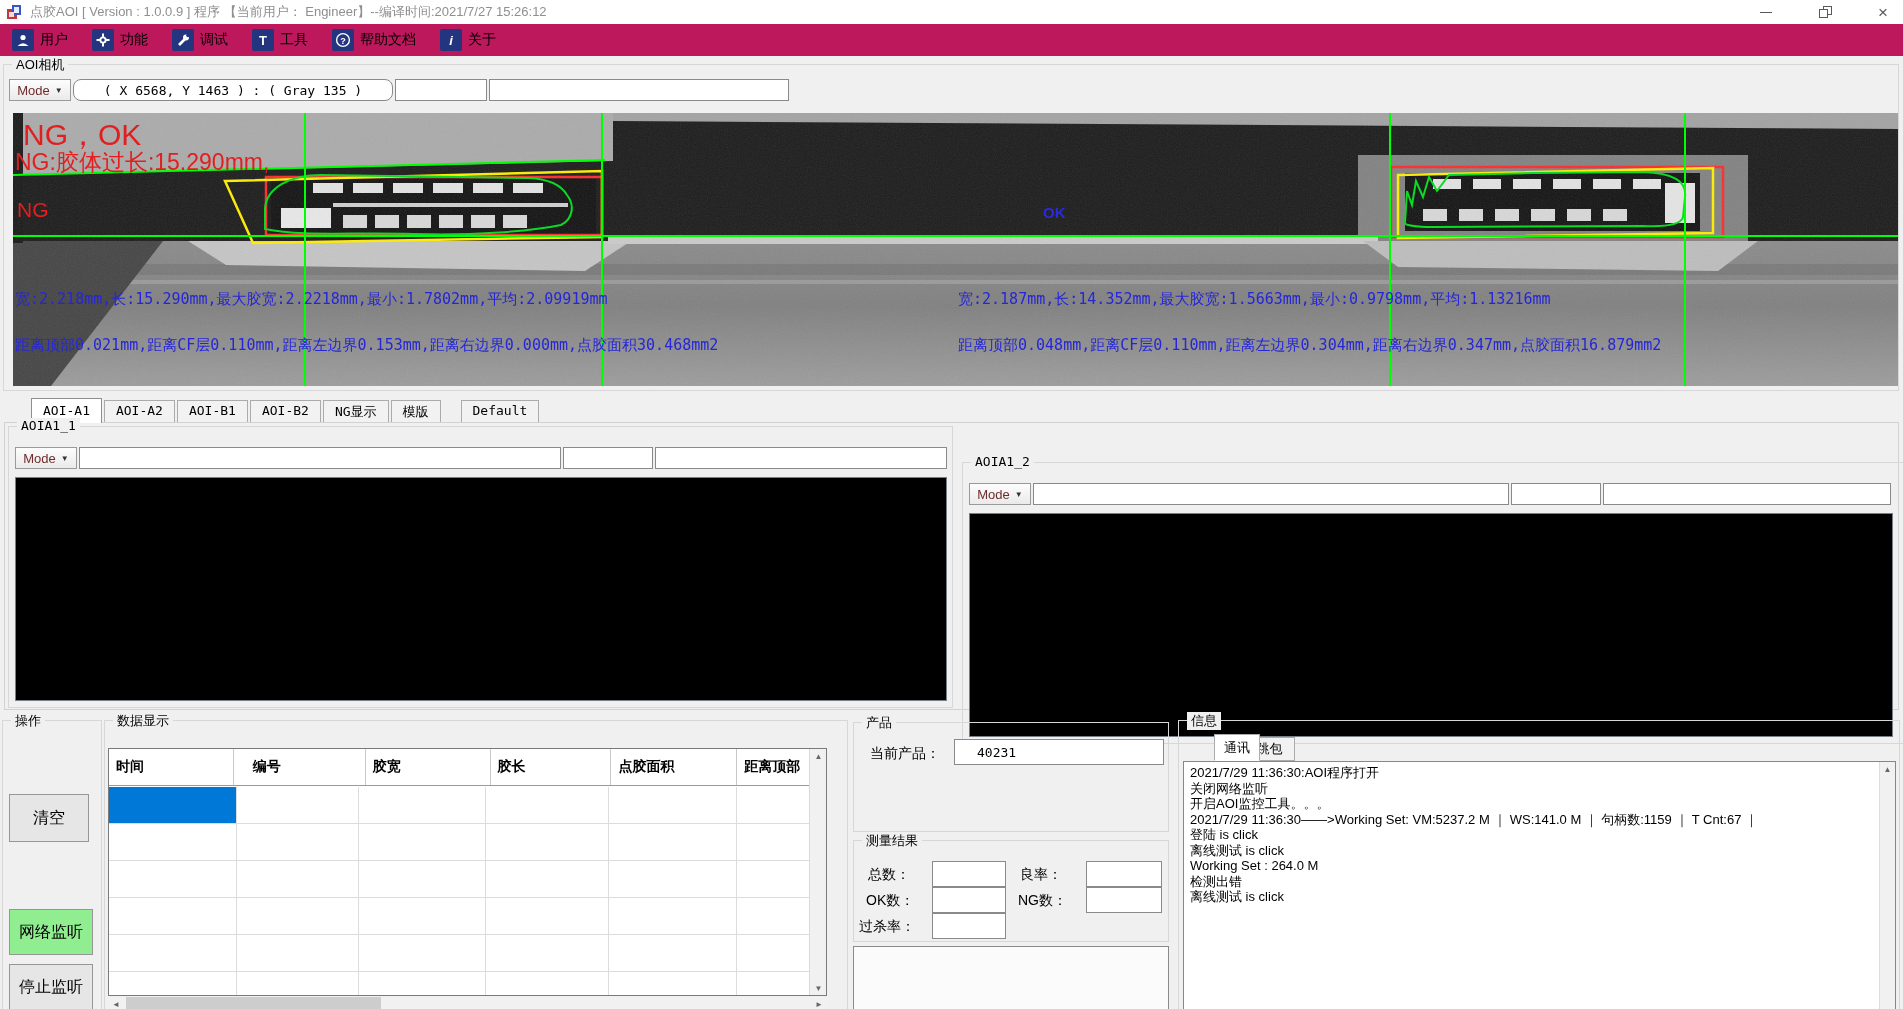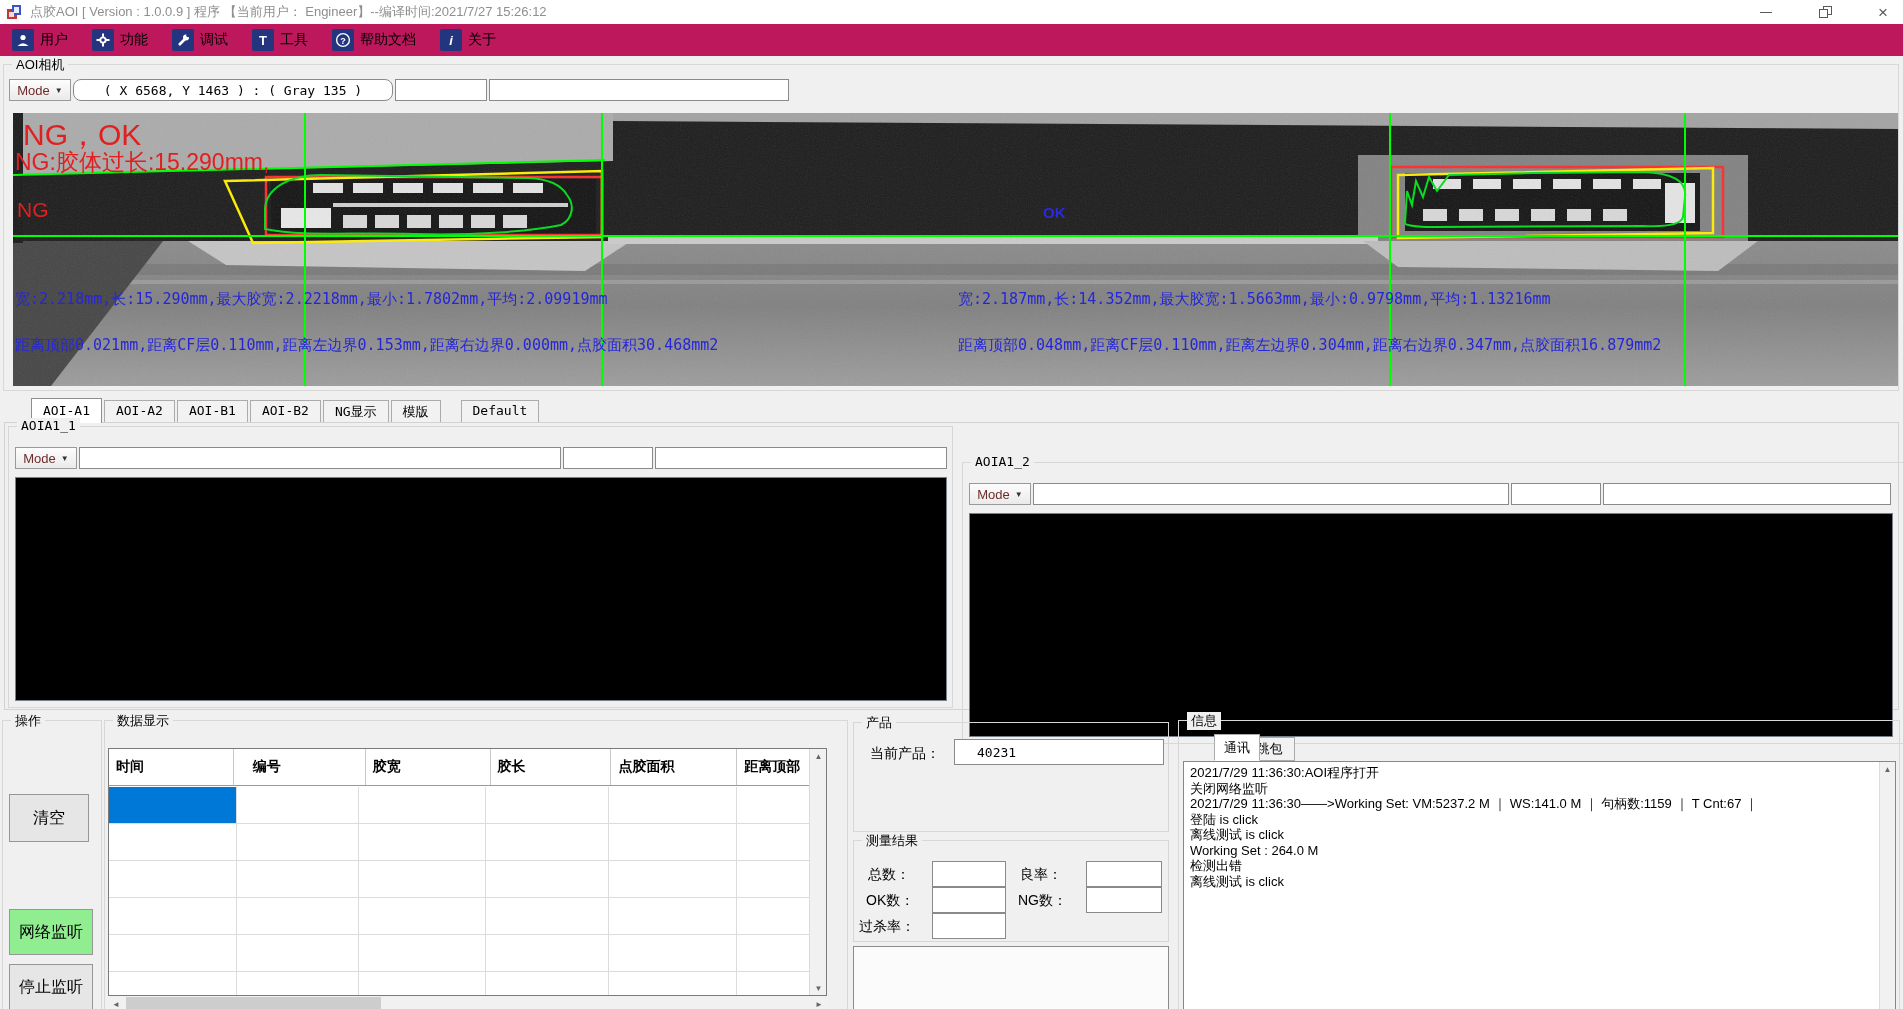--- a/index.html
+++ b/index.html
@@ -370,20 +370,21 @@
   <div style="position:absolute; left:853px; top:946px; width:316px; height:70px; background:#fbfbfb; border:1px solid #8a8a8a;"></div>
 
   <div class="gbox" style="left:1178px; top:720px; width:722px; height:300px;">
     <span class="glabel">信息</span>
     <div class="itab active" style="left:4px; top:13px; width:46px; height:27px;margin-left:31px;">通讯</div>
     <div class="itab" style="left:52px; top:16px; width:64px; height:24px;">心跳包</div>
     <div class="logarea">
       <div class="logtext">
         <div>2021/7/29 11:36:30:AOI程序打开</div>
         <div>关闭网络监听</div>
+        <div>开启AOI监控工具。。。</div>
         <div>2021/7/29 11:36:30——&gt;Working Set: VM:5237.2 M ｜ WS:141.0 M ｜ 句柄数:1159 ｜ T Cnt:67 ｜</div>
         <div>登陆 is click</div>
         <div>离线测试 is click</div>
         <div>Working Set : 264.0 M</div>
         <div>检测出错</div>
         <div>离线测试 is click</div>
       </div>
       <div class="log-vscroll">
         <div class="sbtn" style="position:absolute; top:0; left:0; width:15px;">▲</div>
       </div>

